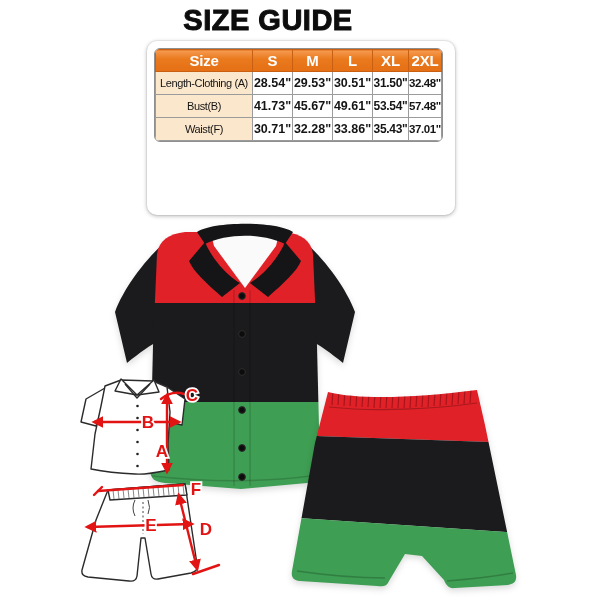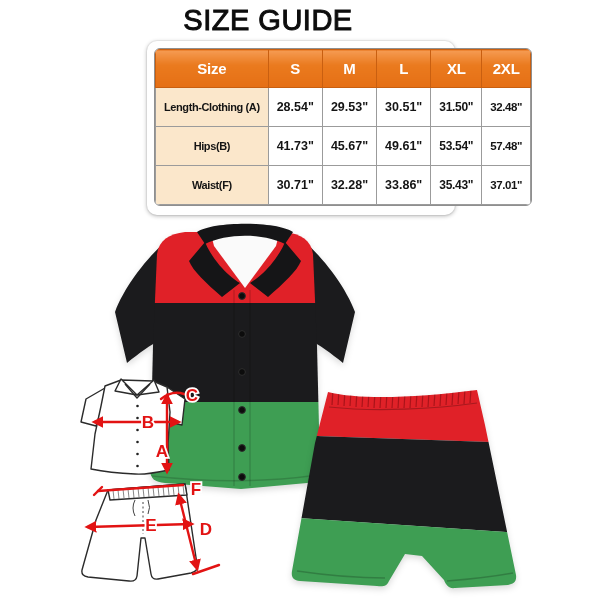--- a/index.html
+++ b/index.html
@@ -3,45 +3,45 @@
 <meta charset="utf-8">
 <style>
   html,body{margin:0;padding:0;}
   body{
     width:600px;height:600px;position:relative;overflow:hidden;
     background:#ffffff;
     font-family:"Liberation Sans", sans-serif;
   }
   .page-title{
     position:absolute;top:4px;left:0;width:536px;
-    text-align:center;font-size:29px;font-weight:400;letter-spacing:.5px;
+    text-align:center;font-size:29px;font-weight:700;letter-spacing:.5px;
     color:#0d0d0d;-webkit-text-stroke:1px #0d0d0d;
   }
   .table-card{
     position:absolute;left:147px;top:41px;width:308px;height:174px;
     background:#fff;border-radius:10px;
     box-shadow:0 1px 4px rgba(0,0,0,.30), 0 0 0 1px rgba(0,0,0,.04);
   }
   .table-wrap{
     position:absolute;left:7px;top:7px;
     border:1px solid #8f8f8f;border-radius:6px;overflow:hidden;
     display:inline-block;background:#fff;
   }
   table{border-collapse:collapse;table-layout:fixed;}
   th,td{
-    border:1px solid #9b9b9b;text-align:center;padding:8px;
+    border:1px solid #9b9b9b;text-align:center;padding:0;
     height:22px;white-space:nowrap;overflow:hidden;
   }
   thead th{
     height:21px;color:#fff;font-weight:700;font-size:15px;
     background:linear-gradient(180deg,#f59b52 0%, #ea7a1e 40%, #e56f15 100%);
     border-color:#c95f10;letter-spacing:-0.2px;
   }
   td.rowlabel{
-    background:#fbe7cb;font-size:11px;font-weight:700;color:#141414;
+    background:#fbe7cb;font-size:11px;font-weight:400;color:#141414;
     letter-spacing:-0.4px;
   }
   td.val{background:#fff;font-size:12.5px;font-weight:700;color:#141414;}
   td.val.c-xl{font-size:12px;letter-spacing:-0.3px;}
   td.val.c-2xl{font-size:11.5px;letter-spacing:-0.4px;}
   .svg-abs{position:absolute;}
   .garment{filter:drop-shadow(0 3px 3px rgba(0,0,0,.14));}
   .mlabel{
     font-family:"Liberation Sans", sans-serif;
     font-size:17px;font-weight:900;fill:#e21313;
@@ -82,21 +82,21 @@
         <tbody>
           <tr>
             <td class="rowlabel">Length-Clothing (A)</td>
             <td class="val">28.54"</td>
             <td class="val">29.53"</td>
             <td class="val">30.51"</td>
             <td class="val c-xl">31.50"</td>
             <td class="val c-2xl">32.48"</td>
           </tr>
           <tr>
-            <td class="rowlabel">Hips(B)</td>
+            <td class="rowlabel">Bust(B)</td>
             <td class="val">41.73"</td>
             <td class="val">45.67"</td>
             <td class="val">49.61"</td>
             <td class="val c-xl">53.54"</td>
             <td class="val c-2xl">57.48"</td>
           </tr>
           <tr>
             <td class="rowlabel">Waist(F)</td>
             <td class="val">30.71"</td>
             <td class="val">32.28"</td>

